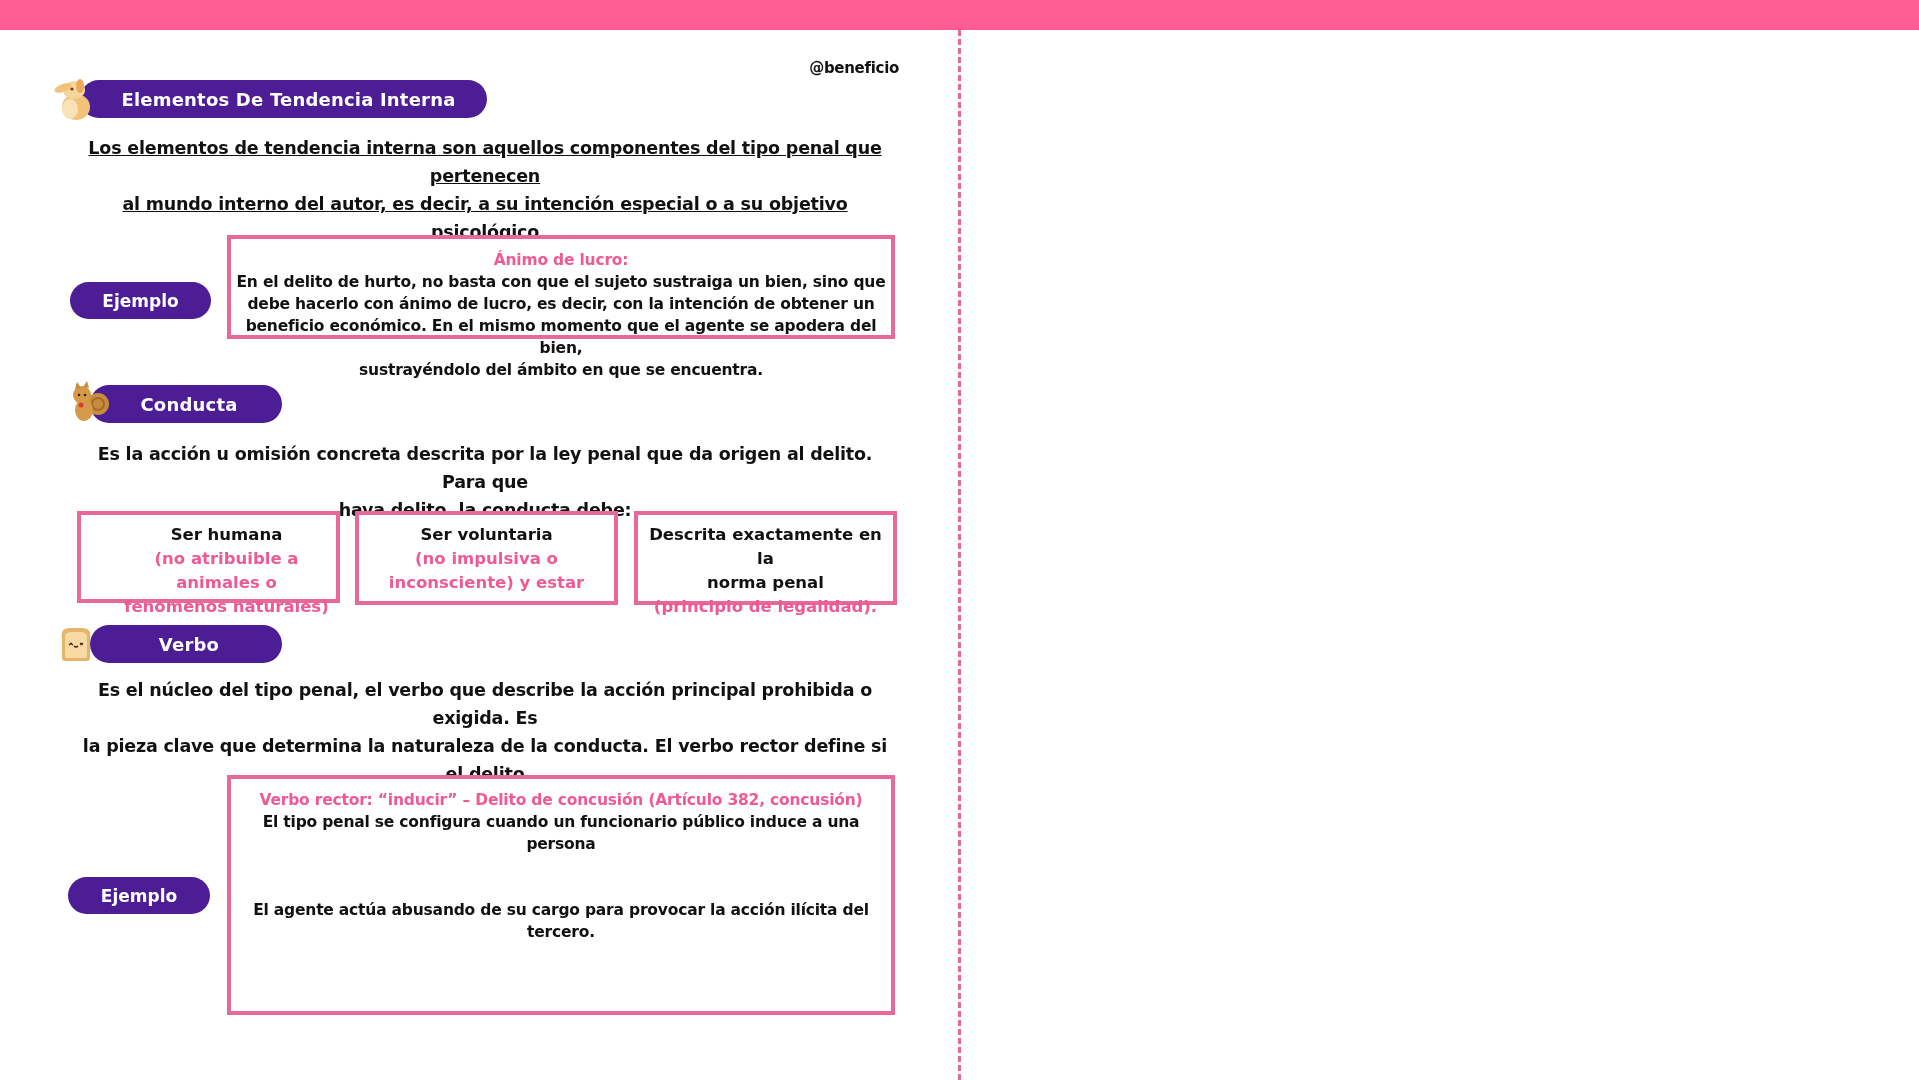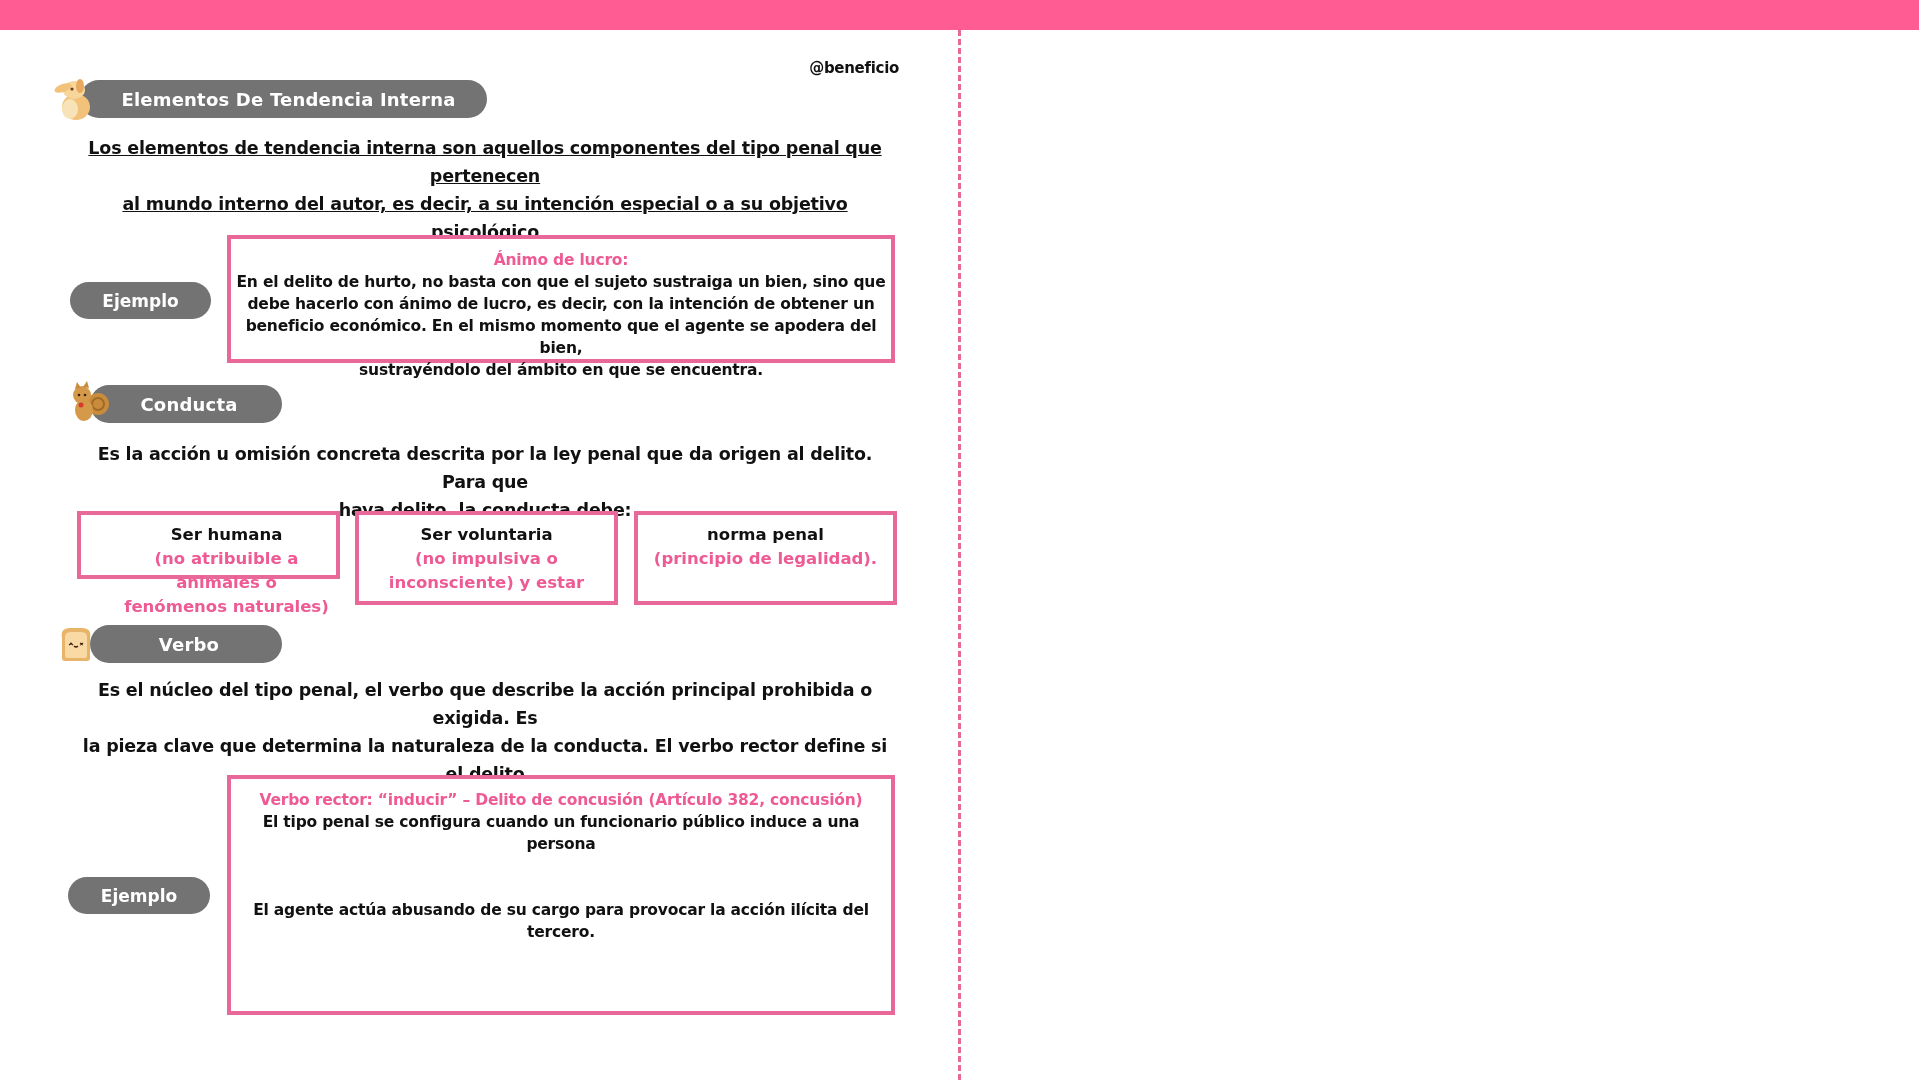--- a/index.html
+++ b/index.html
@@ -4,21 +4,21 @@
 <style>
   * { margin: 0; padding: 0; box-sizing: border-box; }
   html, body { width: 1919px; height: 1080px; background: #ffffff; overflow: hidden; }
   body { position: relative; font-family: "DejaVu Sans", sans-serif; color: #111; }
 
   .top-bar { position: absolute; left: 0; top: 0; width: 1919px; height: 30px; background: #ff5c93; }
   .divider { position: absolute; left: 958px; top: 30px; width: 0; height: 1050px; border-left: 3px dashed #e8689a; }
 
   .handle { position: absolute; left: 803px; top: 59px; width: 96px; font-size: 15px; font-weight: bold; text-align: right; letter-spacing: -0.3px; }
 
-  .pill { position: absolute; background: #737373; color: #fff; font-weight: bold; border-radius: 20px;
+  .pill { position: absolute; background: #4c1d95; color: #fff; font-weight: bold; border-radius: 20px;
           display: flex; align-items: center; justify-content: center; }
   .section-pill { height: 38px; font-size: 18px; letter-spacing: 0.2px; }
   .ex-pill { height: 37px; font-size: 17px; border-radius: 19px; }
 
   .icon { position: absolute; }
 
   .para { position: absolute; left: 75px; width: 820px; text-align: center; font-size: 17.5px; font-weight: bold; line-height: 28px; letter-spacing: -0.2px; }
 
   .box { position: absolute; border: 4px solid #e8689a; background: #fff; text-align: center; font-weight: bold; }
   .box .pink { color: #ee5a93; }
@@ -53,21 +53,21 @@
 <div class="para" style="top:134px;text-decoration:underline;">
   <div>Los elementos de tendencia interna son aquellos componentes del tipo penal que pertenecen</div>
   <div>al mundo interno del autor, es decir, a su intención especial o a su objetivo psicológico</div>
   <div>particular al cometer el delito.</div>
 </div>
 
 <div class="pill ex-pill" style="left:70px; top:282px; width:141px;">
   <span>Ejemplo</span>
 </div>
 
-<div class="box big-box" style="left:227px; top:235px; width:668px; height:128px;">
+<div class="box big-box" style="left:227px; top:235px; width:668px; height:104px;">
   <div class="pink">Ánimo de lucro:</div>
   <div>En el delito de hurto, no basta con que el sujeto sustraiga un bien, sino que</div>
   <div>debe hacerlo con ánimo de lucro, es decir, con la intención de obtener un</div>
   <div>beneficio económico.  En el mismo momento que el agente se apodera del bien,</div>
   <div>sustrayéndolo del ámbito en que se encuentra.</div>
 </div>
 
 <div class="pill section-pill" style="left:90px; top:385px; width:192px; padding-left:6px;">
   <span>Conducta</span>
 </div>
@@ -81,33 +81,34 @@
   <circle cx="13" cy="15" r="1.3" fill="#3b220e"></circle>
   <circle cx="19" cy="15" r="1.3" fill="#3b220e"></circle>
   <circle cx="15" cy="25" r="2.5" fill="#d9392e"></circle>
 </svg>
 
 <div class="para" style="top:440px;">
   <div>Es la acción u omisión concreta descrita por la ley penal que da origen al delito. Para que</div>
   <div>haya delito, la conducta debe:</div>
 </div>
 
-<div class="box mini-box" style="left:77px; top:511px; width:263px; height:68px;padding-left:36px;">
+<div class="box mini-box" style="left:77px; top:511px; width:263px; height:92px;padding-left:36px;">
   <div>Ser humana</div>
   <div class="pink">(no atribuible a animales o</div>
   <div class="pink">fenómenos naturales)</div>
 </div>
 
 <div class="box mini-box" style="left:355px; top:511px; width:263px; height:94px;">
   <div>Ser voluntaria</div>
   <div class="pink">(no impulsiva o</div>
   <div class="pink">inconsciente) y estar</div>
 </div>
 
 <div class="box mini-box" style="left:634px; top:511px; width:263px; height:94px;">
+  <div>Descrita exactamente en la</div>
   <div>norma penal</div>
   <div class="pink">(principio de legalidad).</div>
 </div>
 
 <div class="pill section-pill" style="left:90px; top:625px; width:192px; padding-left:6px;">
   <span>Verbo</span>
 </div>
 <svg class="icon" style="left:56px; top:624px;" width="40" height="40" viewBox="0 0 40 40">
   <path d="M6 14 Q4 4 14 4 L26 4 Q36 4 34 14 L34 34 Q34 37 31 37 L9 37 Q6 37 6 34 Z" fill="#e8b46a"></path>
   <path d="M9 15 Q8 8 15 8 L25 8 Q32 8 31 15 L31 32 Q31 34 29 34 L11 34 Q9 34 9 32 Z" fill="#f9d9a4"></path>

